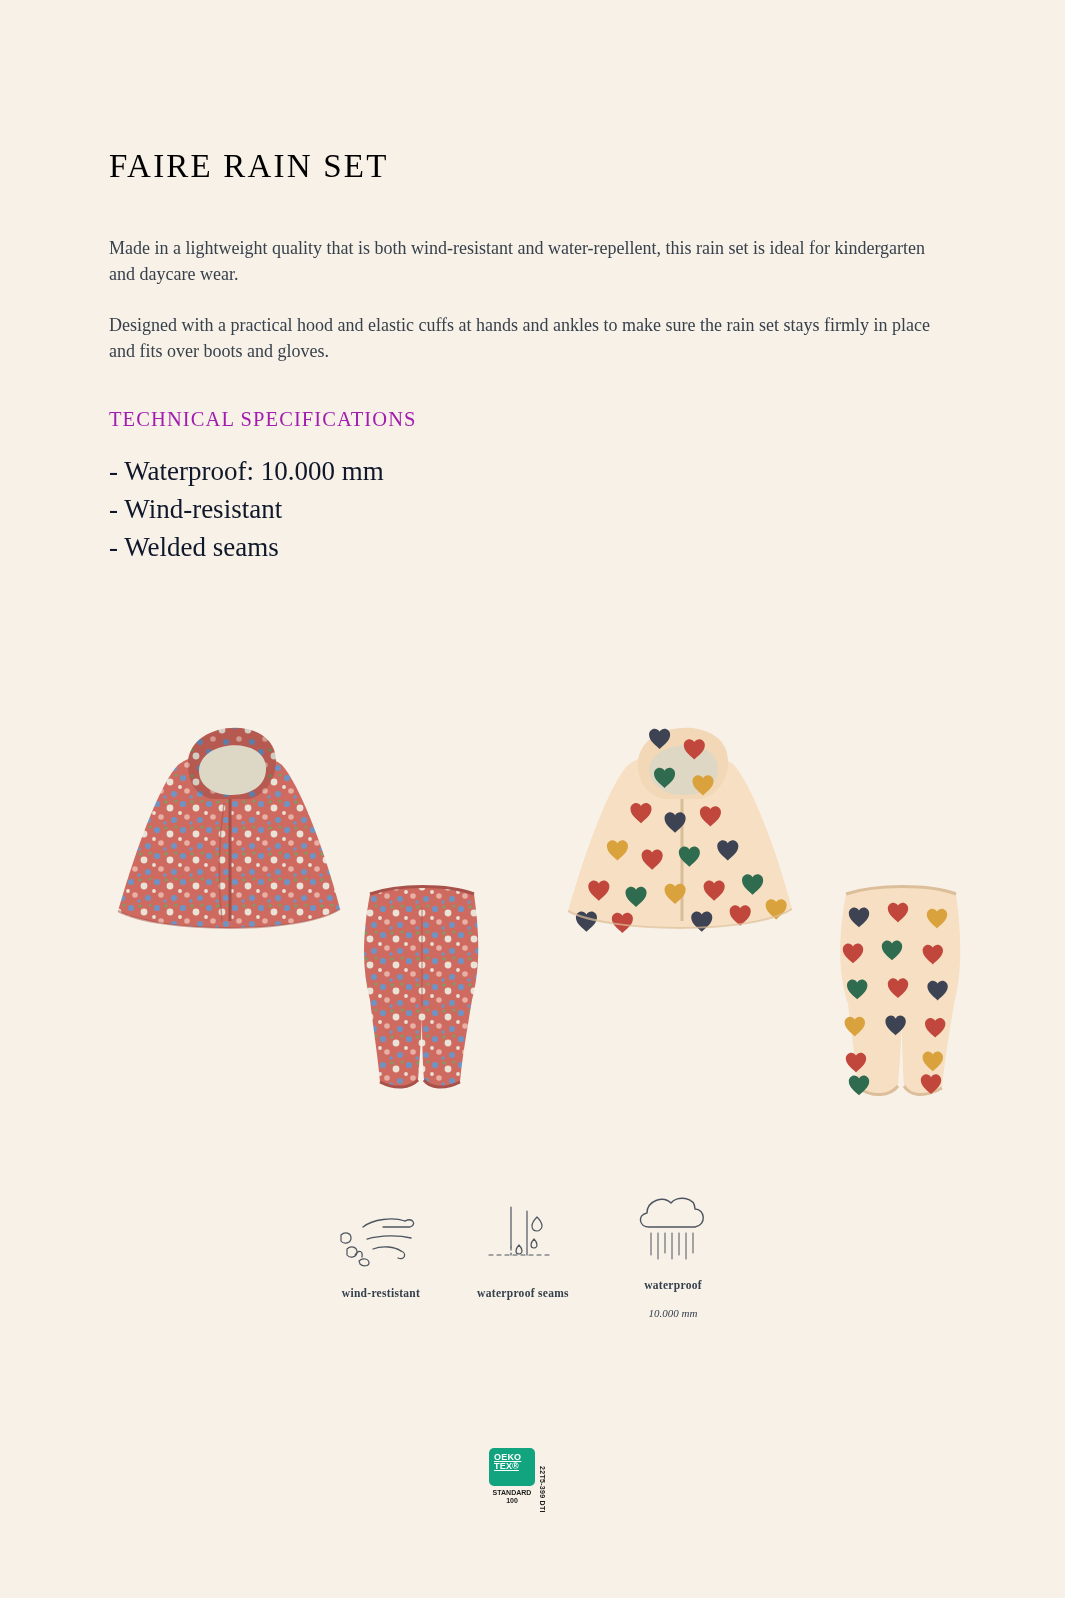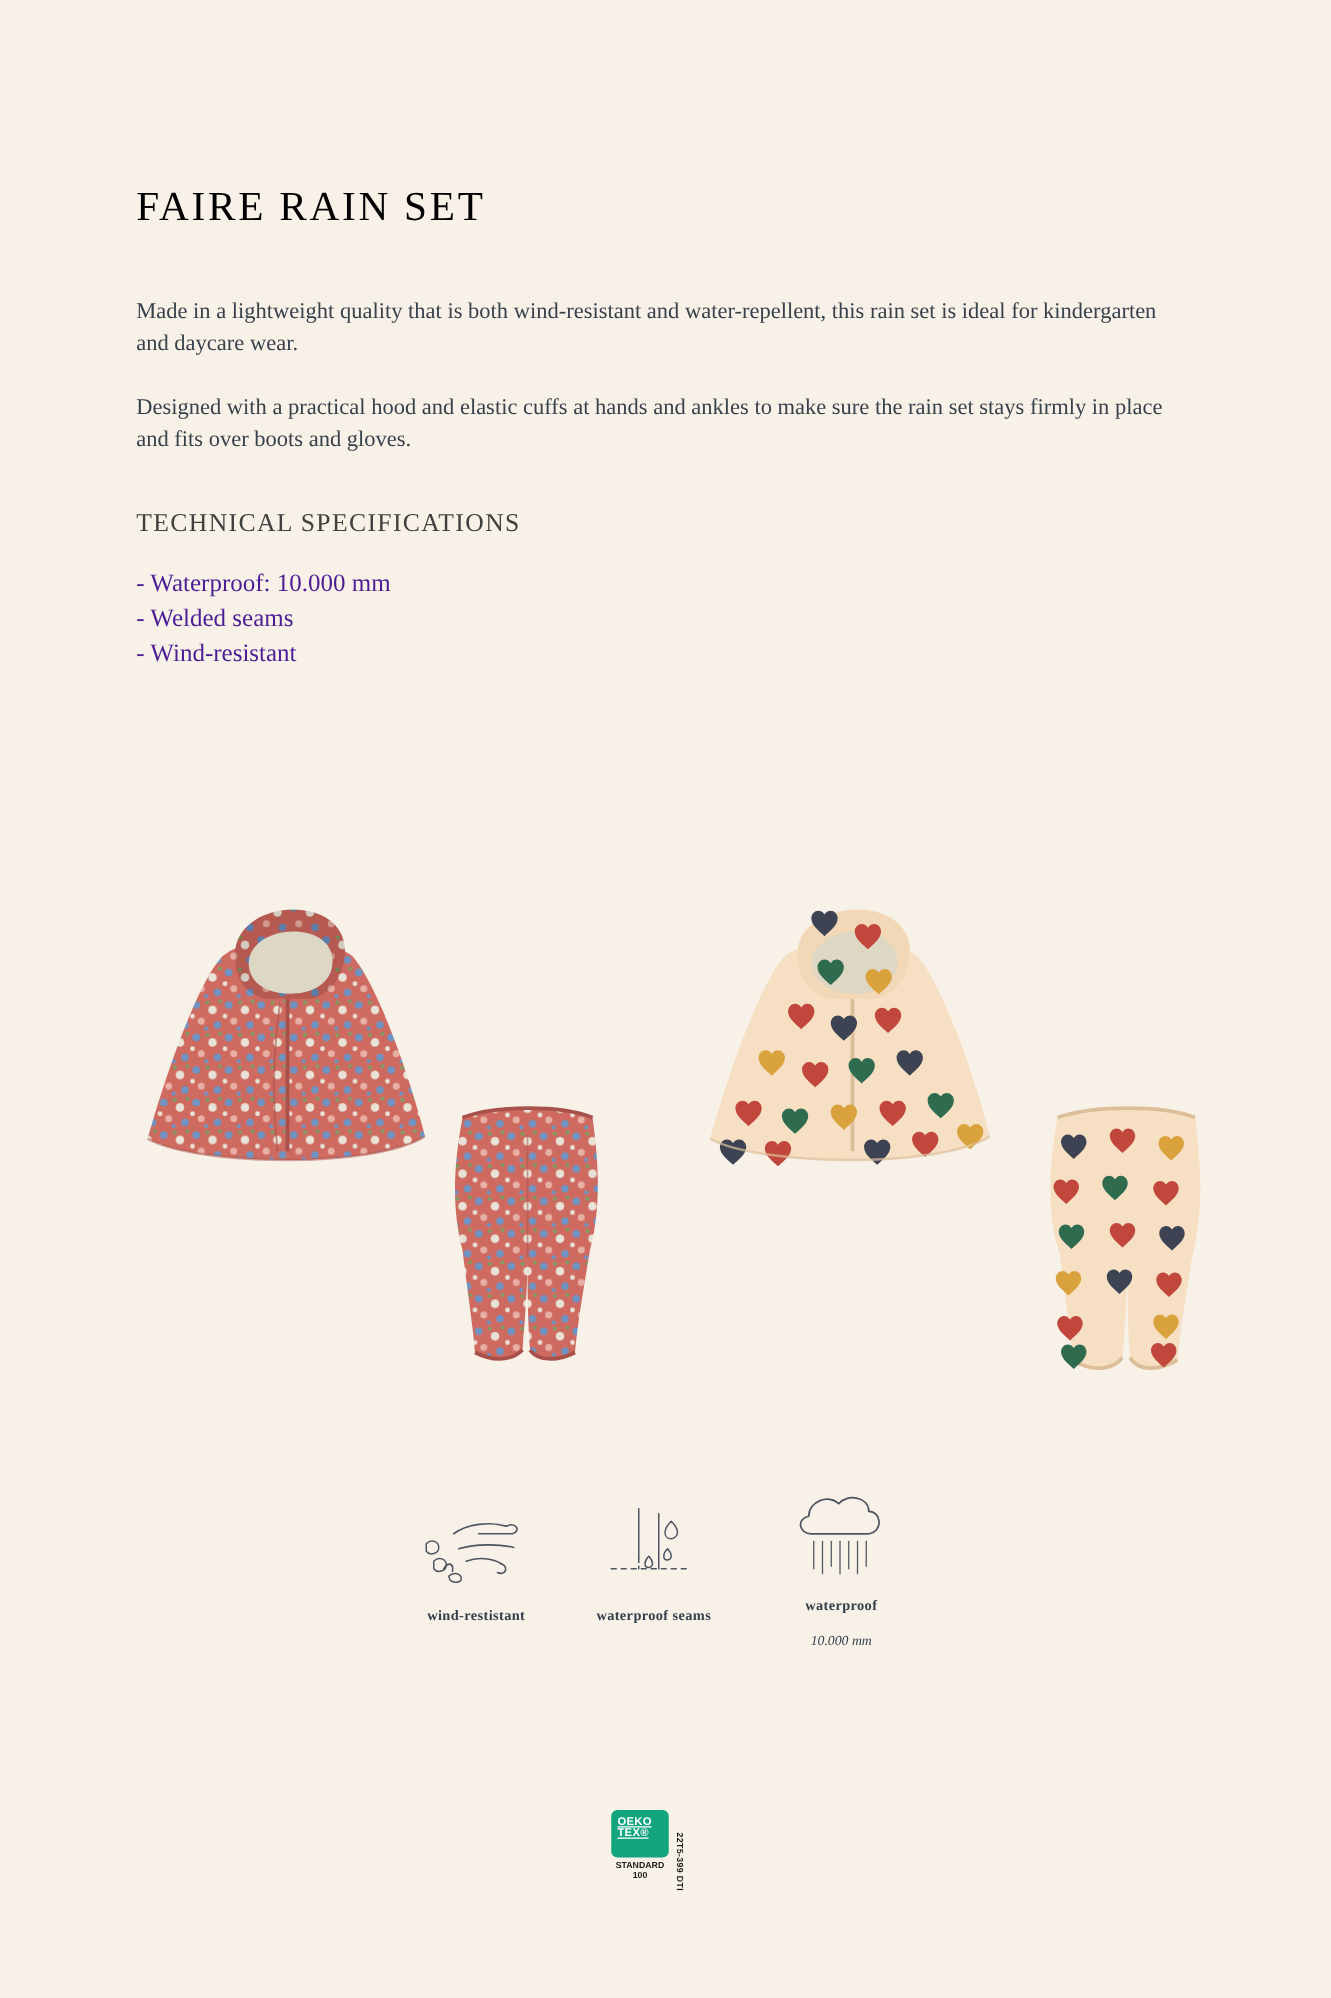--- a/index.html
+++ b/index.html
@@ -45,33 +45,33 @@
     font-size: 18px;
     line-height: 1.42;
     color: #37414c;
     margin: 0 0 26px 0;
     max-width: 840px;
   }
 
   .subtitle {
     font-size: 20.5px;
     letter-spacing: 1.1px;
-    color: #404040;
+    color: #a21caf;
     margin: 44px 0 22px 0;
   }
 
   .spec-list {
     list-style: none;
     margin: 0;
     padding: 0;
   }
   .spec-list li {
-    font-size: 20px;
+    font-size: 27px;
     line-height: 1.4;
-    color: #4c1d95;
+    color: #0f172a;
   }
 
   
   .products {
     position: absolute;
     left: 0;
     top: 660px;
     width: 1065px;
     height: 490px;
   }
@@ -167,22 +167,22 @@
 
 <div class="page">
 
   <div class="content">
     <h1 class="title">FAIRE RAIN SET</h1>
     <p class="para">Made in a lightweight quality that is both wind-resistant and water-repellent, this rain set is ideal for kindergarten and daycare wear.</p>
     <p class="para">Designed with a practical hood and elastic cuffs at hands and ankles to make sure the rain set stays firmly in place and fits over boots and gloves.</p>
     <div class="subtitle">TECHNICAL SPECIFICATIONS</div>
     <ul class="spec-list">
       <li>- Waterproof: 10.000 mm</li>
+      <li>- Wind-resistant</li>
       <li>- Welded seams</li>
-      <li>- Wind-resistant</li>
     </ul>
   </div>
 
   <div class="products">
 
     <svg class="prod" style="left:100px; top:35px;" width="260" height="265" viewBox="0 0 260 265">
       <defs>
         <pattern id="floral" width="26" height="26" patternUnits="userSpaceOnUse">
           <rect width="26" height="26" fill="#cf6a60"></rect>
           <circle cx="5" cy="5" r="3.1" fill="#6f93c2"></circle>

